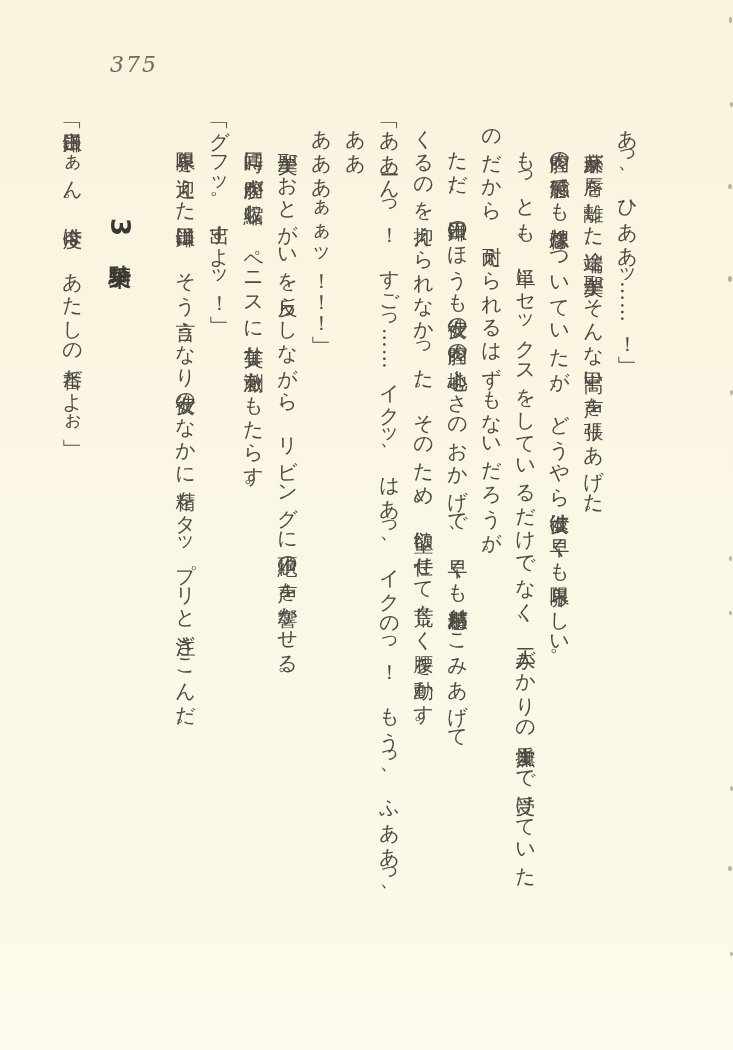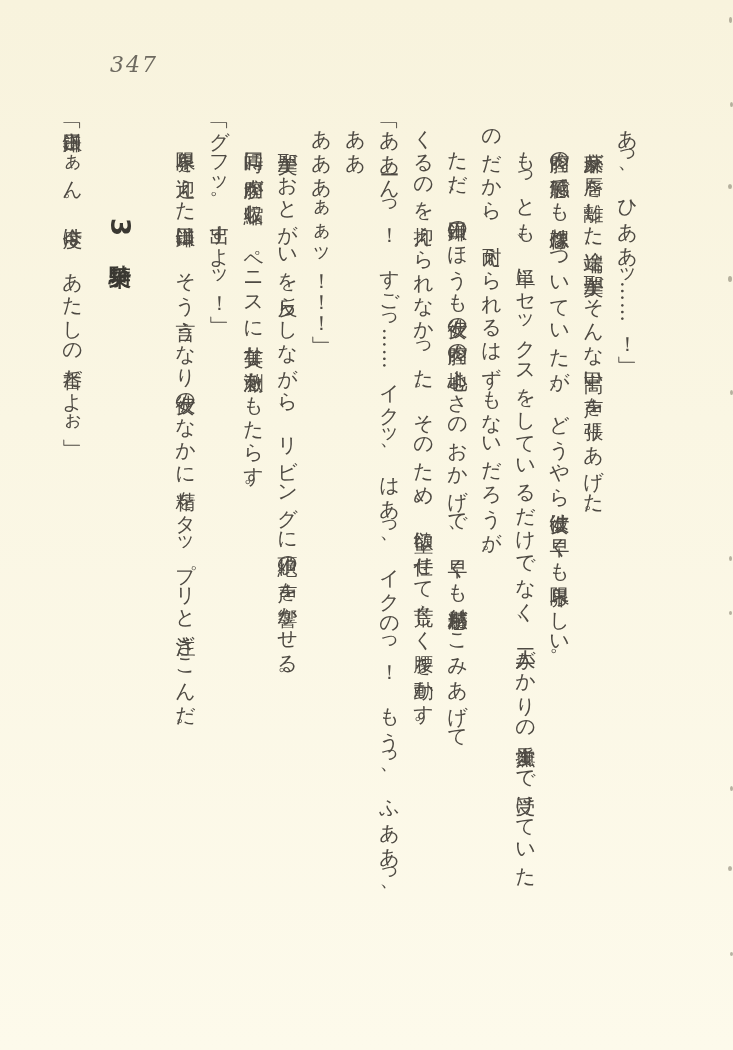--- a/index.html
+++ b/index.html
@@ -71,21 +71,21 @@
     background:#7d7868;
     border-radius:50%;
     opacity:.55;
   }
 </style>
 </head>
 <body>
 
 <div class="page">
 
-  <div class="page-number">347</div>
+  <div class="page-number">375</div>
 
   <div class="vtext">
     <p>あっ、ひああッ……！」</p>
     <p>　麻菜が唇を離した途端、聖美がそんな甲高い声を張りあげた。</p>
     <p>　膣肉の感触でも想像はついていたが、どうやら彼女は早くも限界らしい。</p>
     <p>　もっとも、単にセックスをしているだけでなく、三人がかりの愛撫まで受けていた</p>
     <p>のだから、耐えられるはずもないだろうが。</p>
     <p>　ただ、鎌田のほうも彼女の膣肉の心地よさのおかげで、早くも射精感がこみあげて</p>
     <p>くるのを抑えられなかった。そのため、欲望に任せて荒々しく腰を動かす。</p>
     <p>「ああーんっ！　すごっ……イクッ、はあっ、イクのっ！　もうっ、ふああっ、ああ</p>

